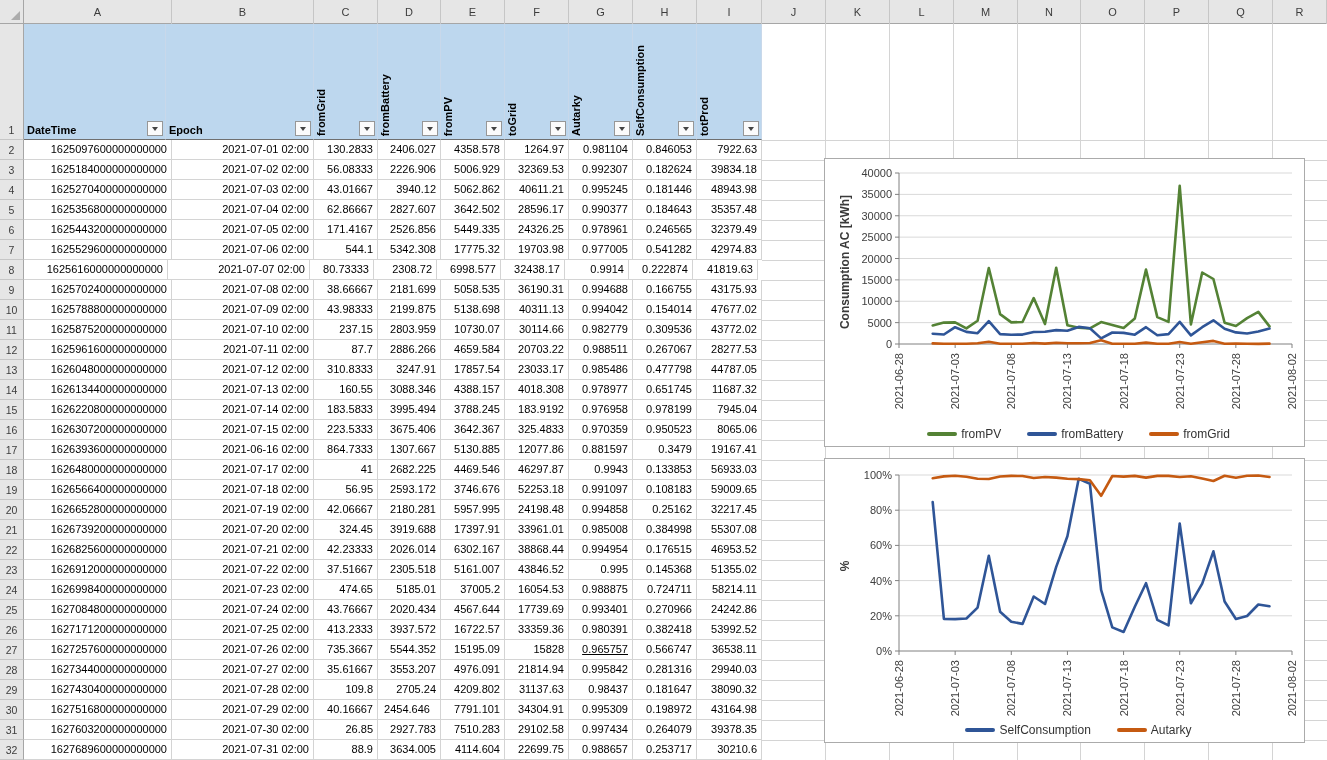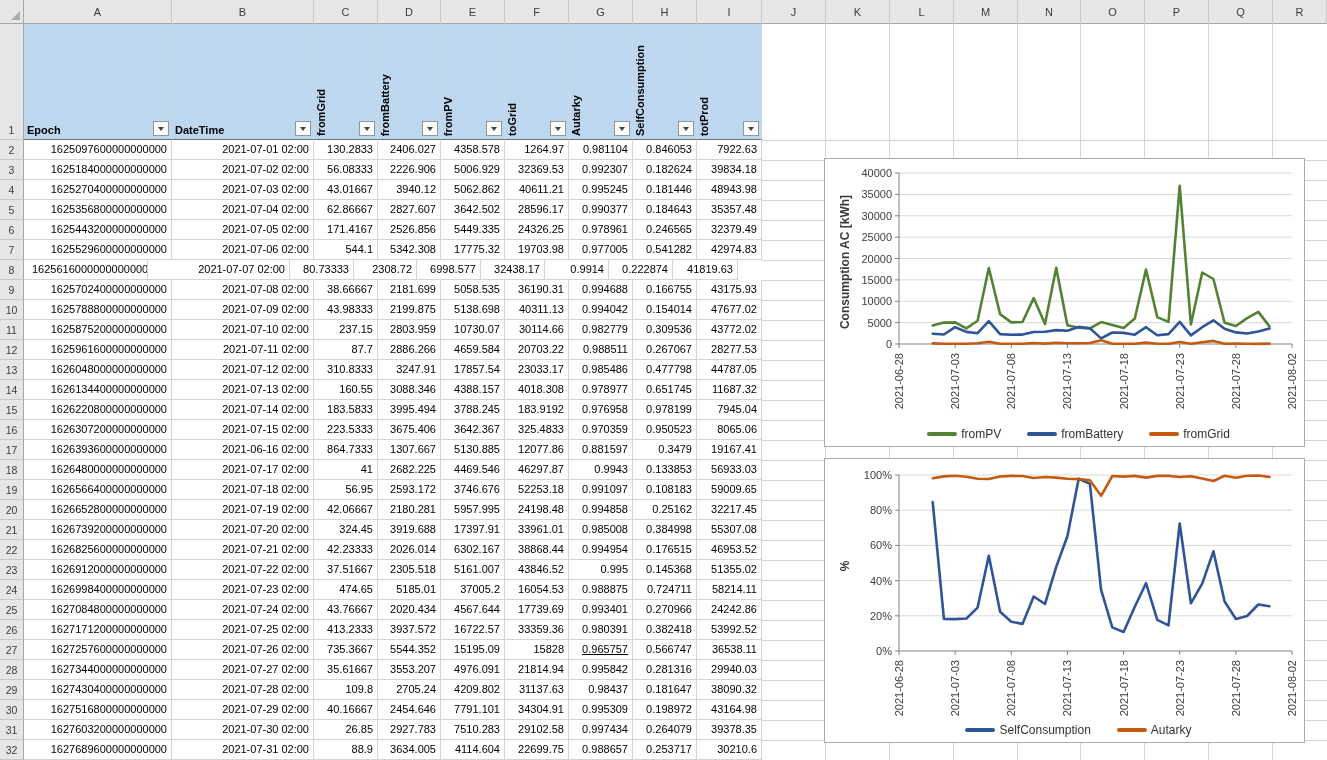--- a/index.html
+++ b/index.html
@@ -109,28 +109,28 @@
       <div class="rh" style="height: 20px;">26</div>
       <div class="rh" style="height: 20px;">27</div>
       <div class="rh" style="height: 20px;">28</div>
       <div class="rh" style="height: 20px;">29</div>
       <div class="rh" style="height: 20px;">30</div>
       <div class="rh" style="height: 20px;">31</div>
       <div class="rh" style="height: 20px;">32</div>
     </div>
   <div id="tbl">
       <div class="trow">
+        <div class="hcell" style="width: 142px;">
+          <div class="hlabel">DateTime</div>
+          <div class="fbtn">
+            <div class="ftri"></div>
+          </div>
+        </div>
         <div class="hcell" style="width: 148px;">
           <div class="hlabel">Epoch</div>
-          <div class="fbtn">
-            <div class="ftri"></div>
-          </div>
-        </div>
-        <div class="hcell" style="width: 142px;">
-          <div class="hlabel">DateTime</div>
           <div class="fbtn">
             <div class="ftri"></div>
           </div>
         </div>
         <div class="hcell" style="width: 64px;">
           <div class="hrot">fromGrid</div>
           <div class="fbtn">
             <div class="ftri"></div>
           </div>
         </div>
@@ -231,21 +231,21 @@
         <div class="dcell" style="width: 142px;">2021-07-06 02:00</div>
         <div class="dcell" style="width: 64px;">544.1</div>
         <div class="dcell" style="width: 63px;">5342.308</div>
         <div class="dcell" style="width: 64px;">17775.32</div>
         <div class="dcell" style="width: 64px;">19703.98</div>
         <div class="dcell" style="width: 64px;">0.977005</div>
         <div class="dcell" style="width: 64px;">0.541282</div>
         <div class="dcell" style="width: 65px;">42974.83</div>
       </div>
       <div class="trow">
-        <div class="dcell" style="width: 124px; padding-left: 8px;">1625616000000000000</div>
+        <div class="dcell" style="width: 144px; padding-left: 8px;">1625616000000000000</div>
         <div class="dcell" style="width: 142px;">2021-07-07 02:00</div>
         <div class="dcell" style="width: 64px;">80.73333</div>
         <div class="dcell" style="width: 63px;">2308.72</div>
         <div class="dcell" style="width: 64px;">6998.577</div>
         <div class="dcell" style="width: 64px;">32438.17</div>
         <div class="dcell" style="width: 64px;">0.9914</div>
         <div class="dcell" style="width: 64px;">0.222874</div>
         <div class="dcell" style="width: 65px;">41819.63</div>
       </div>
       <div class="trow">
@@ -476,21 +476,21 @@
         <div class="dcell" style="width: 64px;">4209.802</div>
         <div class="dcell" style="width: 64px;">31137.63</div>
         <div class="dcell" style="width: 64px;">0.98437</div>
         <div class="dcell" style="width: 64px;">0.181647</div>
         <div class="dcell" style="width: 65px;">38090.32</div>
       </div>
       <div class="trow">
         <div class="dcell" style="width: 148px;">1627516800000000000</div>
         <div class="dcell" style="width: 142px;">2021-07-29 02:00</div>
         <div class="dcell" style="width: 64px;">40.16667</div>
-        <div class="dcell" style="width: 63px;">2454.646</div>
+        <div class="dcell" style="width: 63px; text-align: center;">2454.646</div>
         <div class="dcell" style="width: 64px;">7791.101</div>
         <div class="dcell" style="width: 64px;">34304.91</div>
         <div class="dcell" style="width: 64px;">0.995309</div>
         <div class="dcell" style="width: 64px;">0.198972</div>
         <div class="dcell" style="width: 65px;">43164.98</div>
       </div>
       <div class="trow">
         <div class="dcell" style="width: 148px;">1627603200000000000</div>
         <div class="dcell" style="width: 142px;">2021-07-30 02:00</div>
         <div class="dcell" style="width: 64px;">26.85</div>

